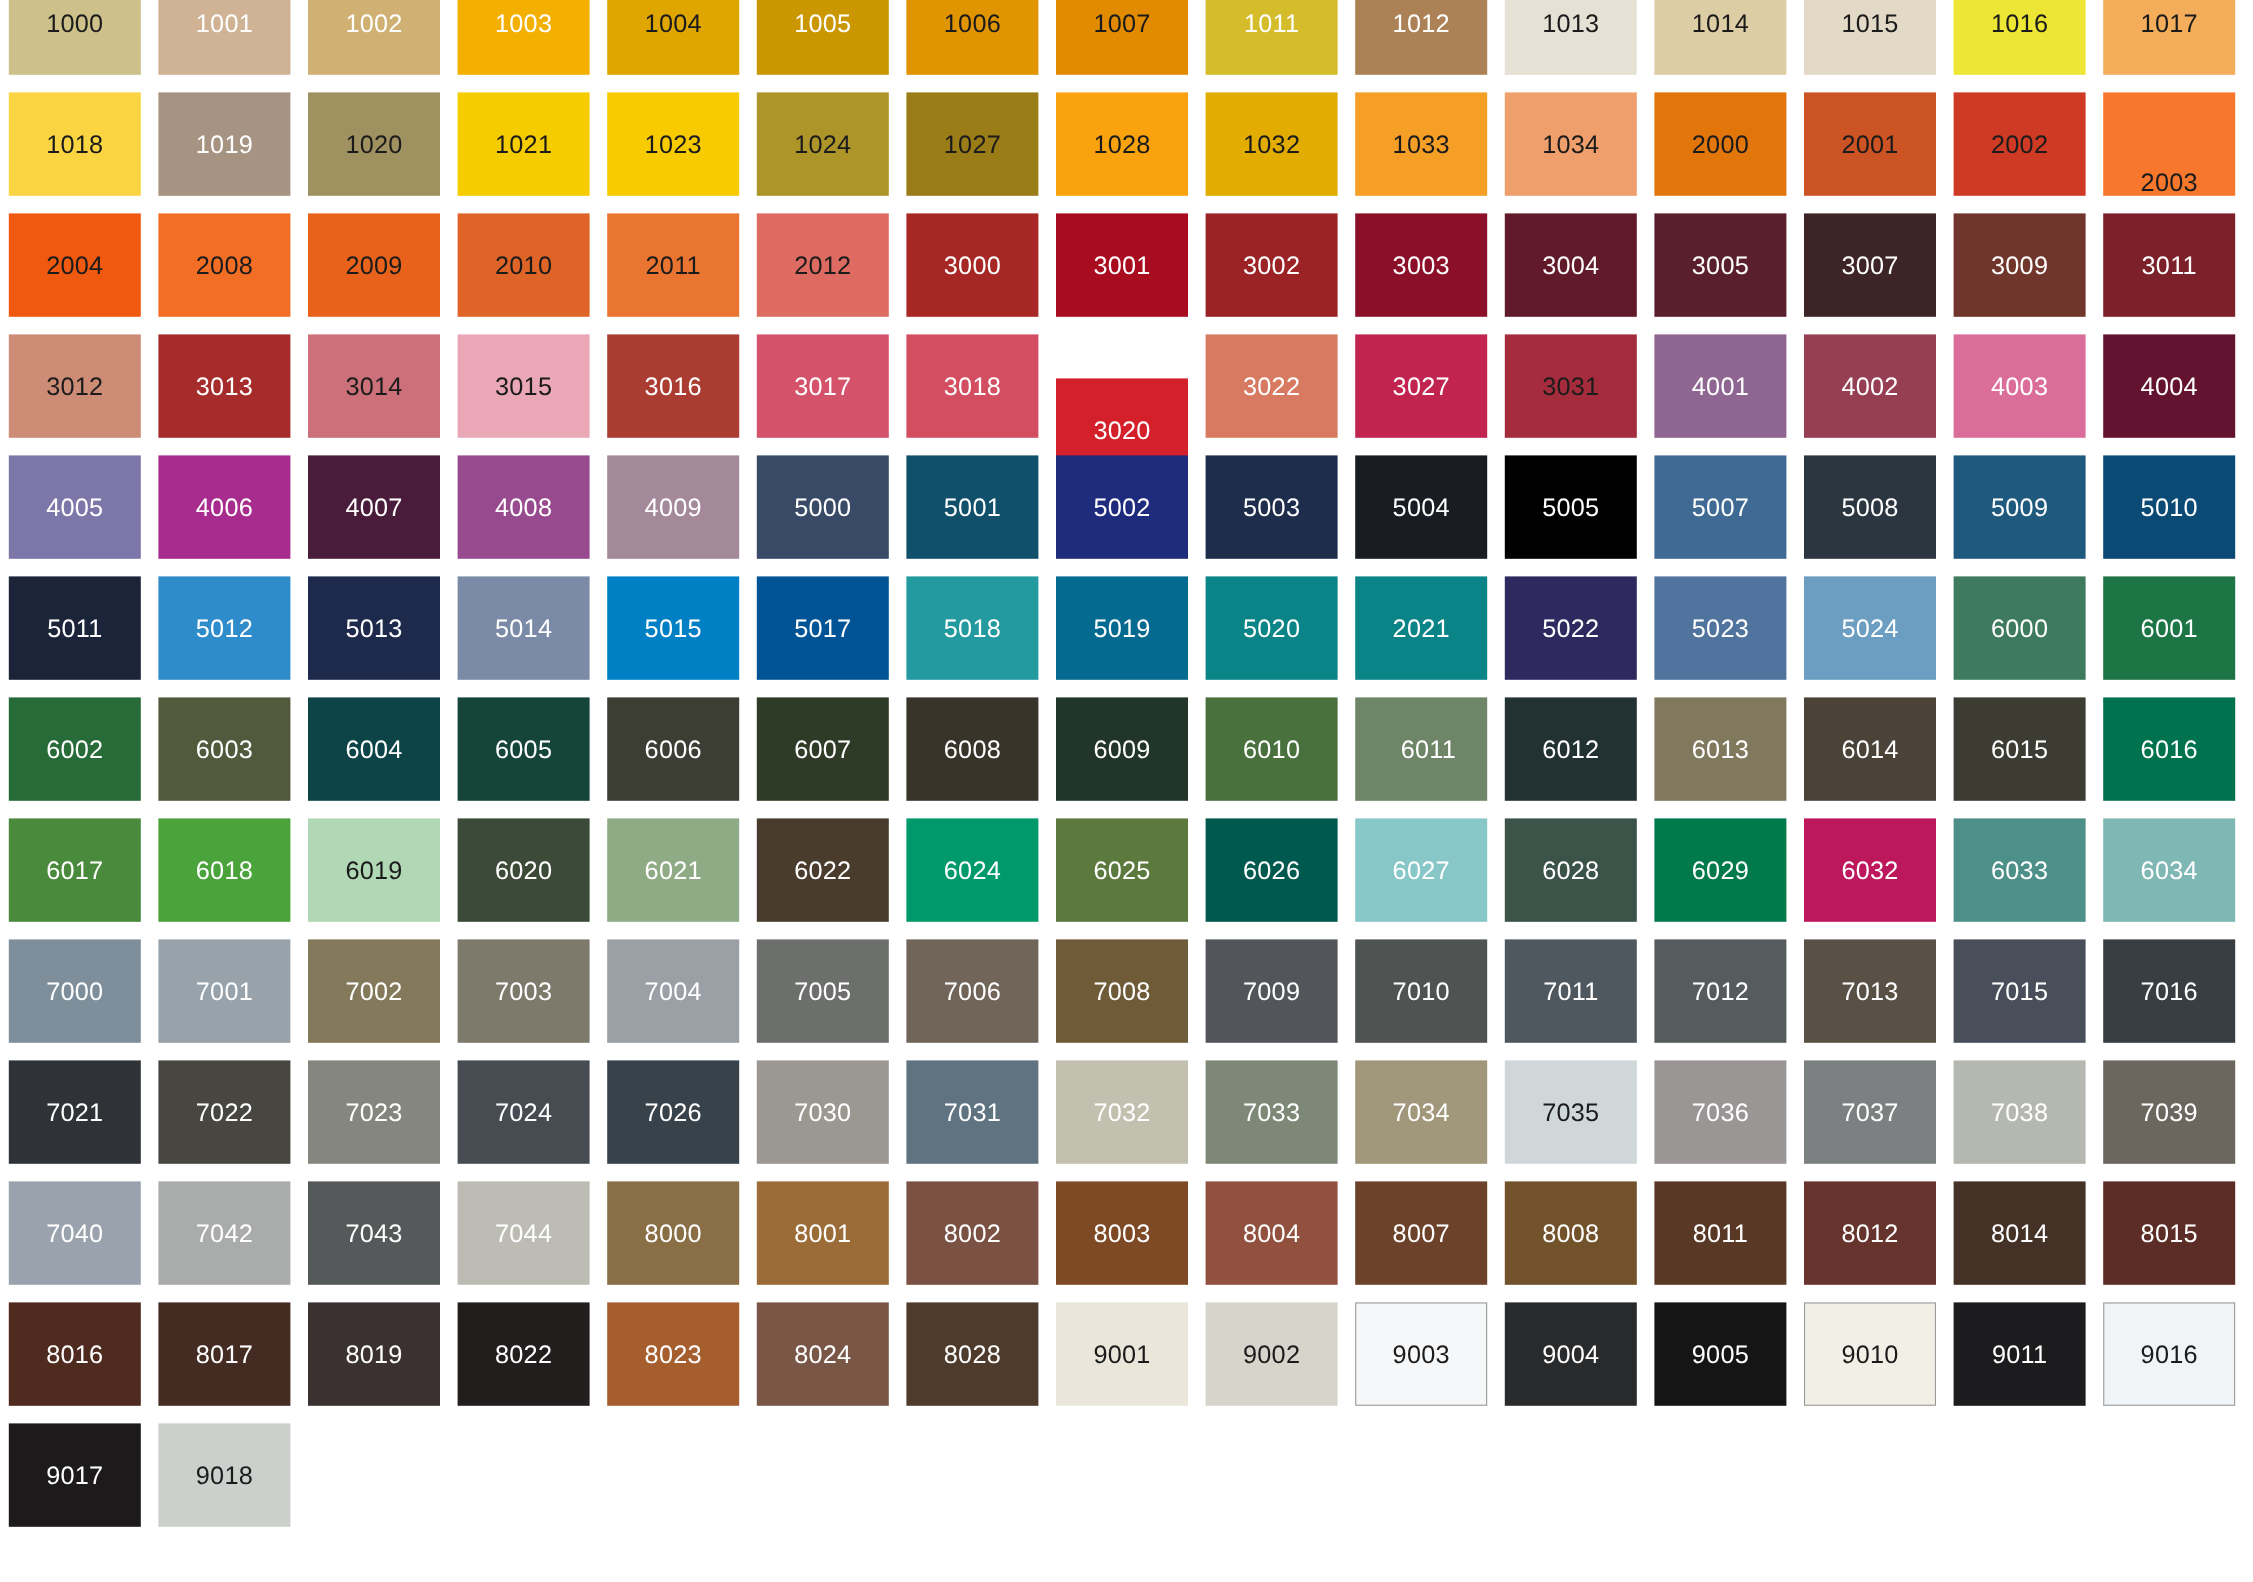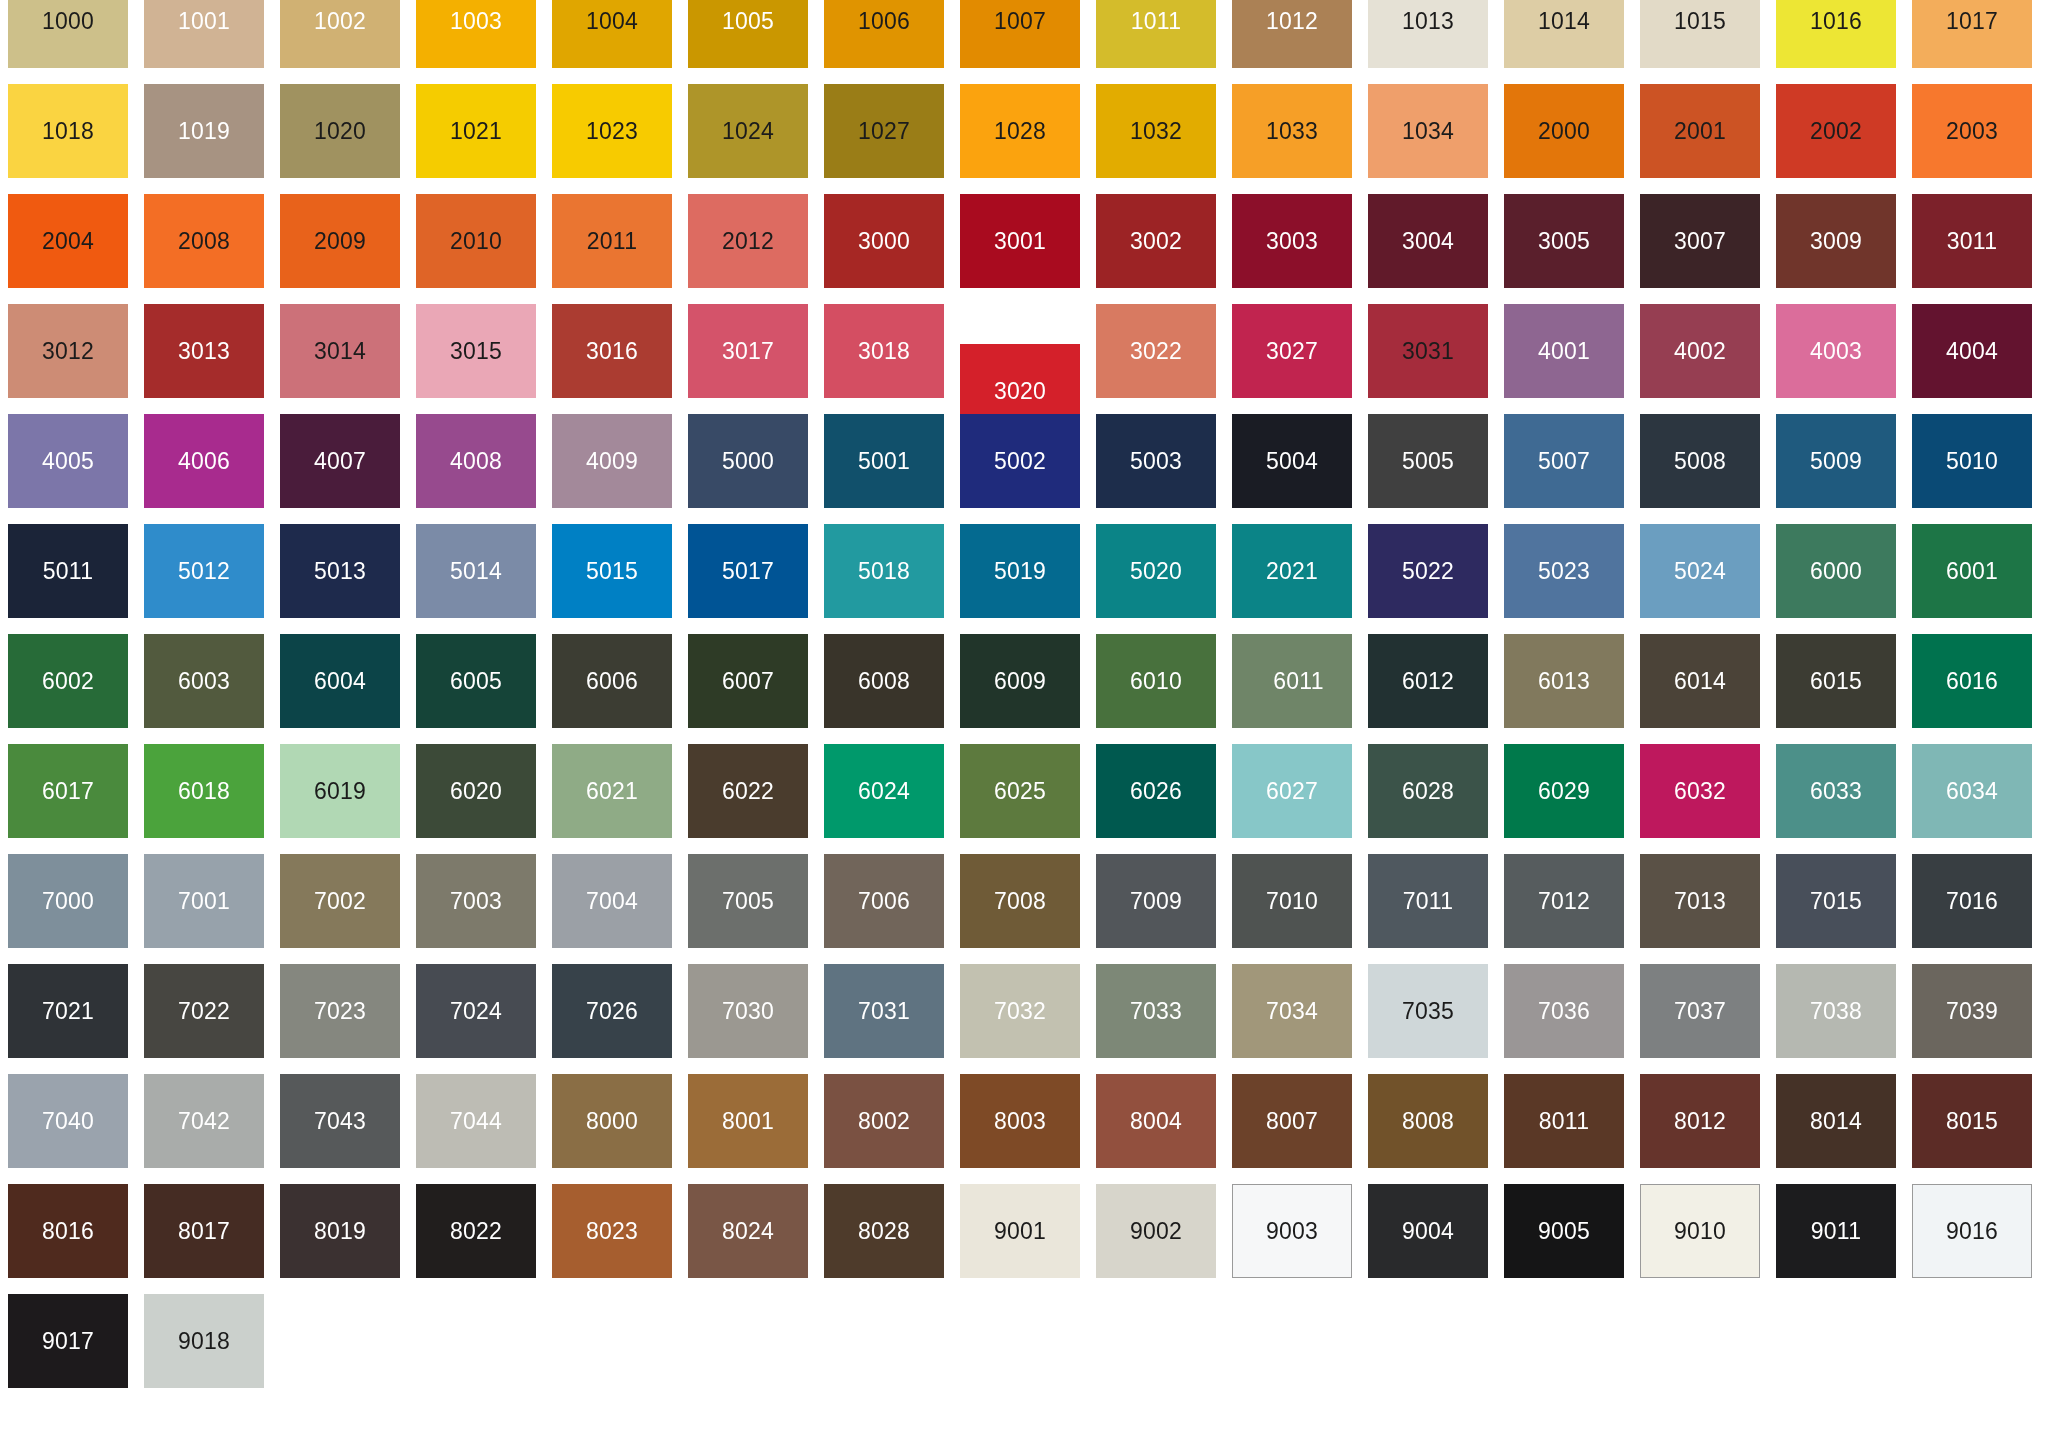--- a/index.html
+++ b/index.html
@@ -209,21 +209,21 @@
         <div class="swatch lbl-dark" style="background-color: rgb(204, 83, 36);">
           <span class="swatch-label">2001</span>
         </div>
       </div>
       <div class="cell">
         <div class="swatch lbl-dark" style="background-color: rgb(207, 58, 37);">
           <span class="swatch-label">2002</span>
         </div>
       </div>
       <div class="cell">
-        <div class="swatch lbl-dark" style="background-color: rgb(247, 120, 45);">
+        <div class="swatch lbl-dark" style="background-color: rgb(247, 120, 45); align-items: flex-end;">
           <span class="swatch-label">2003</span>
         </div>
       </div>
       <div class="cell">
         <div class="swatch lbl-dark" style="background-color: rgb(240, 90, 16);">
           <span class="swatch-label">2004</span>
         </div>
       </div>
       <div class="cell">
         <div class="swatch lbl-dark" style="background-color: rgb(243, 110, 37);">
@@ -414,21 +414,21 @@
         <div class="swatch lbl-light" style="background-color: rgb(29, 45, 75);">
           <span class="swatch-label">5003</span>
         </div>
       </div>
       <div class="cell">
         <div class="swatch lbl-light" style="background-color: rgb(26, 28, 36);">
           <span class="swatch-label">5004</span>
         </div>
       </div>
       <div class="cell">
-        <div class="swatch lbl-light" style="background-color: #404040;">
+        <div class="swatch lbl-light" style="background-color: #000000;">
           <span class="swatch-label">5005</span>
         </div>
       </div>
       <div class="cell">
         <div class="swatch lbl-light" style="background-color: rgb(63, 106, 147);">
           <span class="swatch-label">5007</span>
         </div>
       </div>
       <div class="cell">
         <div class="swatch lbl-light" style="background-color: rgb(44, 54, 64);">

